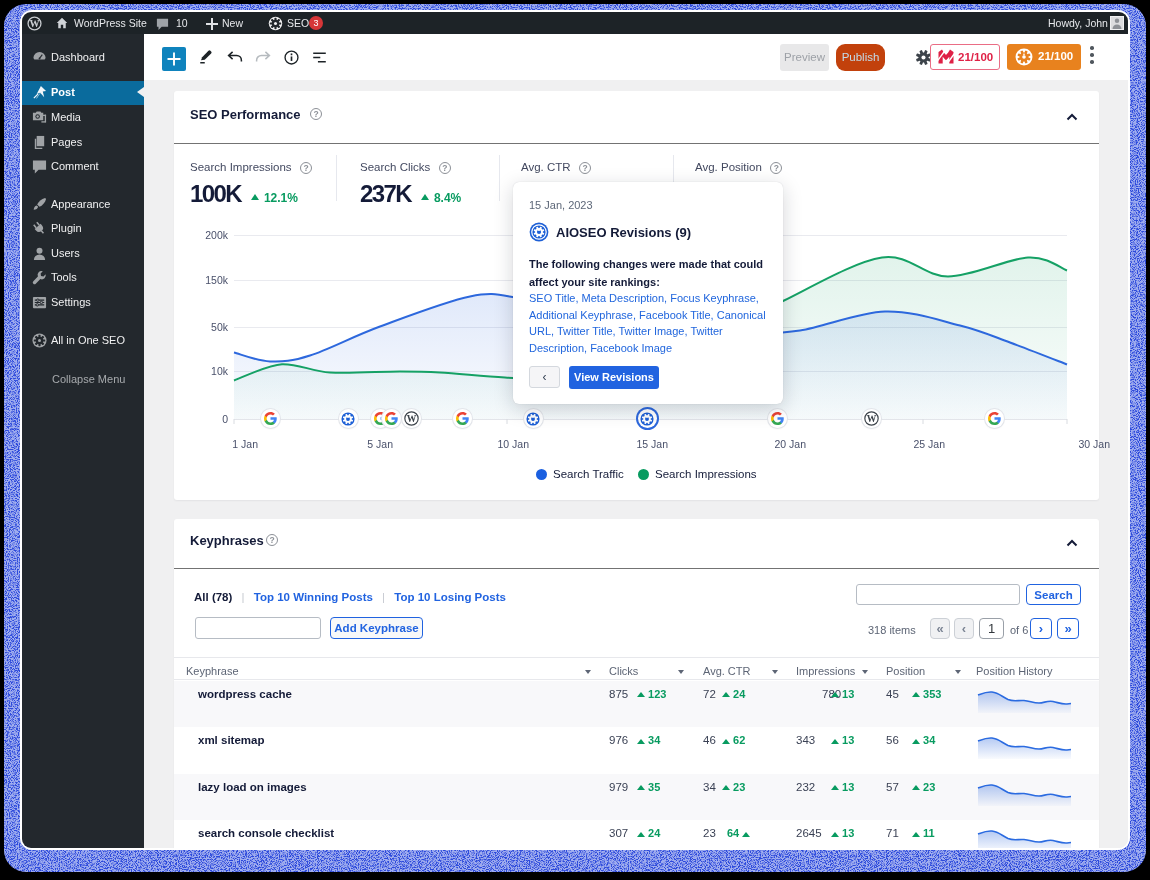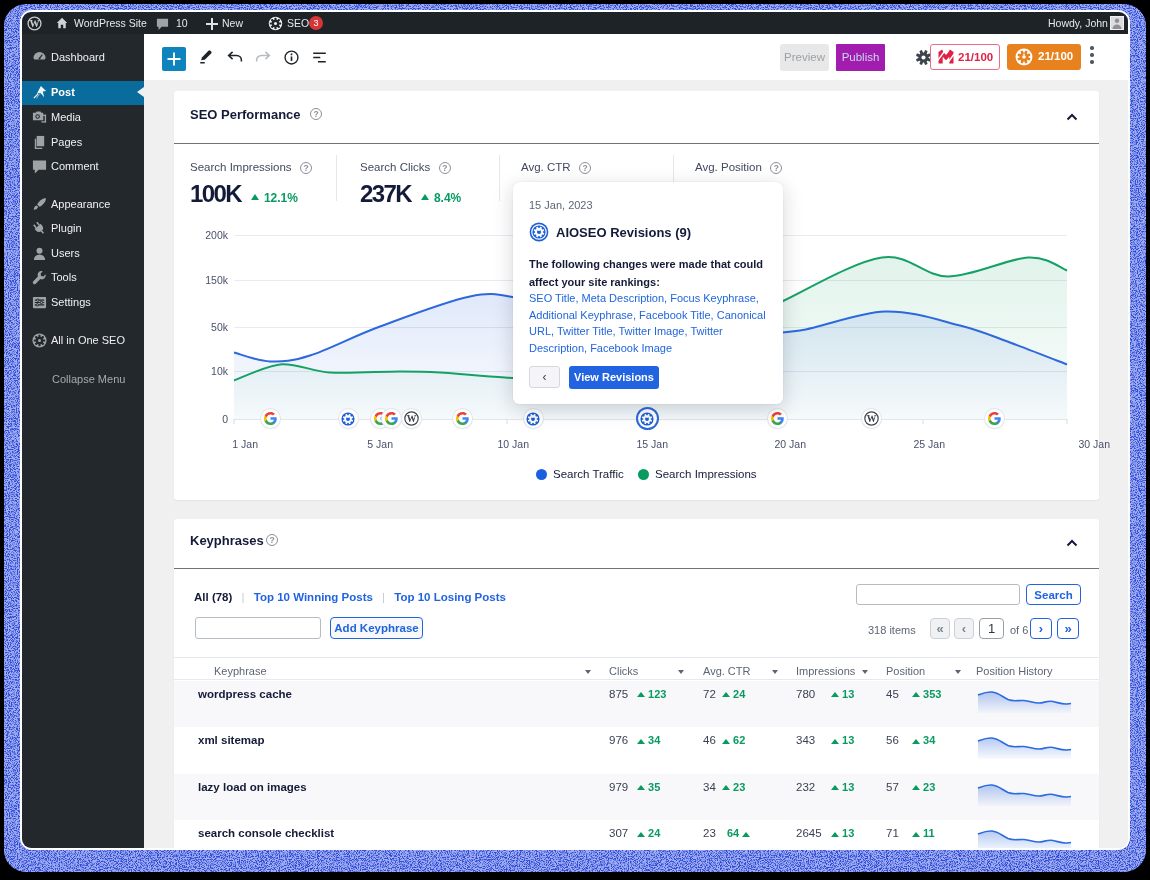--- a/index.html
+++ b/index.html
@@ -246,39 +246,39 @@
       <div class="abs" style="left:21px;top:98px;width:126px;height:22px;background:#fff;border:1px solid #b6bcc4;border-radius:3px"></div>
       <div class="btn-blue-outline" style="left:156px;top:98px;width:93px;height:22px;font-size:11.5px;line-height:21px;background:#f7f8f9">Add Keyphrase</div>
       <div class="abs" style="left:694px;top:105px;font-size:11px;color:#5d6575">318 items</div>
       <div class="pgbtn" style="left:756px;top:99px;background:#f0f1f3;border:1px solid #ccd0d6;color:#7b8494;font-size:11px;line-height:19px">«</div>
       <div class="pgbtn" style="left:780px;top:99px;background:#f0f1f3;border:1px solid #ccd0d6;color:#7b8494;font-size:11px;line-height:19px">‹</div>
       <div class="pgbtn" style="left:805px;top:99px;width:25px;background:#fff;border:1px solid #9aa0a8;color:#32373c;font-size:11px;line-height:19px;font-weight:400">1</div>
       <div class="abs" style="left:836px;top:105px;font-size:11px;color:#5d6575">of 6</div>
       <div class="pgbtn" style="left:856px;top:99px;width:22px;background:#fff;border:1px solid #2163e0;color:#2163e0;font-size:11px;line-height:19px">›</div>
       <div class="pgbtn" style="left:883px;top:99px;width:22px;background:#fff;border:1px solid #2163e0;color:#2163e0;font-size:11px;line-height:19px">»</div>
       <div class="abs" style="left:0;top:138px;width:925px;height:23px;border-top:1px solid #e7e8ec;border-bottom:1px solid #e7e8ec">
-        <div class="thlab" style="left:40px">Keyphrase</div>
+        <div class="thlab" style="left:12px">Keyphrase</div>
           <span class="sorttri abs" style="left:411px;top:12px"></span>
         <div class="thlab" style="left:435px">Clicks</div>
           <span class="sorttri abs" style="left:504px;top:12px"></span>
         <div class="thlab" style="left:529px">Avg. CTR</div>
           <span class="sorttri abs" style="left:598px;top:12px"></span>
         <div class="thlab" style="left:622px">Impressions</div>
           <span class="sorttri abs" style="left:688px;top:12px"></span>
         <div class="thlab" style="left:712px">Position</div>
           <span class="sorttri abs" style="left:781px;top:12px"></span>
         <div class="thlab" style="left:802px">Position History</div>
       </div>
       <div class="row" style="top:162px;background:#f8f8fa">
         <div class="rname">wordpress cache</div>
         <div class="rval" style="left:435px">875</div>
           <div class="rdelta" style="left:463px"><span class="uptri" style="border-bottom-width:5px;border-left-width:4px;border-right-width:4px"></span> <span class="grn">123</span></div>
         <div class="rval" style="left:529px">72</div>
           <div class="rdelta" style="left:548px"><span class="uptri" style="border-bottom-width:5px;border-left-width:4px;border-right-width:4px"></span> <span class="grn">24</span></div>
-        <div class="rval" style="left:622px">780</div>
+        <div class="rval" style="left:648px">780</div>
           <div class="rdelta" style="left:657px"><span class="uptri" style="border-bottom-width:5px;border-left-width:4px;border-right-width:4px"></span> <span class="grn">13</span></div>
         <div class="rval" style="left:712px">45</div>
           <div class="rdelta" style="left:738px"><span class="uptri" style="border-bottom-width:5px;border-left-width:4px;border-right-width:4px"></span> <span class="grn">353</span></div>
         <div class="spark"><svg width="97" height="28" viewBox="0 0 97 28">
               <defs>
                 <linearGradient id="sg" x1="0" y1="0" x2="0" y2="1">
                   <stop offset="0" stop-color="#2d68dd" stop-opacity="0.35"></stop>
                   <stop offset="1" stop-color="#2d68dd" stop-opacity="0.03"></stop>
                 </linearGradient>
               </defs>
@@ -517,21 +517,21 @@
         <rect x="8.9" y="4.6" width="2.2" height="2.4" fill="#1d2327"></rect>
       </svg>
     <svg class="abs" style="left:168px;top:18px" width="15" height="11" viewBox="0 0 18 14">
         <g stroke="#1d2327" stroke-width="2">
           <path d="M1 1.5 h16"></path>
           <path d="M1 7 h9"></path>
           <path d="M7 12.5 h10"></path>
         </g>
       </svg>
     <div class="abs" style="left:636px;top:9.5px;width:49px;height:27px;background:#e8e8e9;border-radius:3px;color:#9da1a7;font-size:11.5px;line-height:27px;text-align:center">Preview</div>
-    <div class="abs" style="left:692px;top:9.5px;width:49px;height:27px;background:#a21caf;border-radius:1px;color:#c3dcea;font-size:11.5px;line-height:27px;text-align:center">Publish</div>
+    <div class="abs" style="left:692px;top:9.5px;width:49px;height:27px;background:#c2410c;border-radius:9px;color:#c3dcea;font-size:11.5px;line-height:27px;text-align:center">Publish</div>
     <svg class="abs" style="left:771px;top:14.5px" width="17" height="17" viewBox="0 0 20 20">
         <g fill="#3c434a">
           <circle cx="10" cy="10" r="6"></circle>
           <rect x="8.30" y="1.00" width="3.40" height="4.20" rx="1.0" transform="rotate(22.5 10 10)"></rect>
           <rect x="8.30" y="1.00" width="3.40" height="4.20" rx="1.0" transform="rotate(67.5 10 10)"></rect>
           <rect x="8.30" y="1.00" width="3.40" height="4.20" rx="1.0" transform="rotate(112.5 10 10)"></rect>
           <rect x="8.30" y="1.00" width="3.40" height="4.20" rx="1.0" transform="rotate(157.5 10 10)"></rect>
           <rect x="8.30" y="1.00" width="3.40" height="4.20" rx="1.0" transform="rotate(202.5 10 10)"></rect>
           <rect x="8.30" y="1.00" width="3.40" height="4.20" rx="1.0" transform="rotate(247.5 10 10)"></rect>
           <rect x="8.30" y="1.00" width="3.40" height="4.20" rx="1.0" transform="rotate(292.5 10 10)"></rect>

